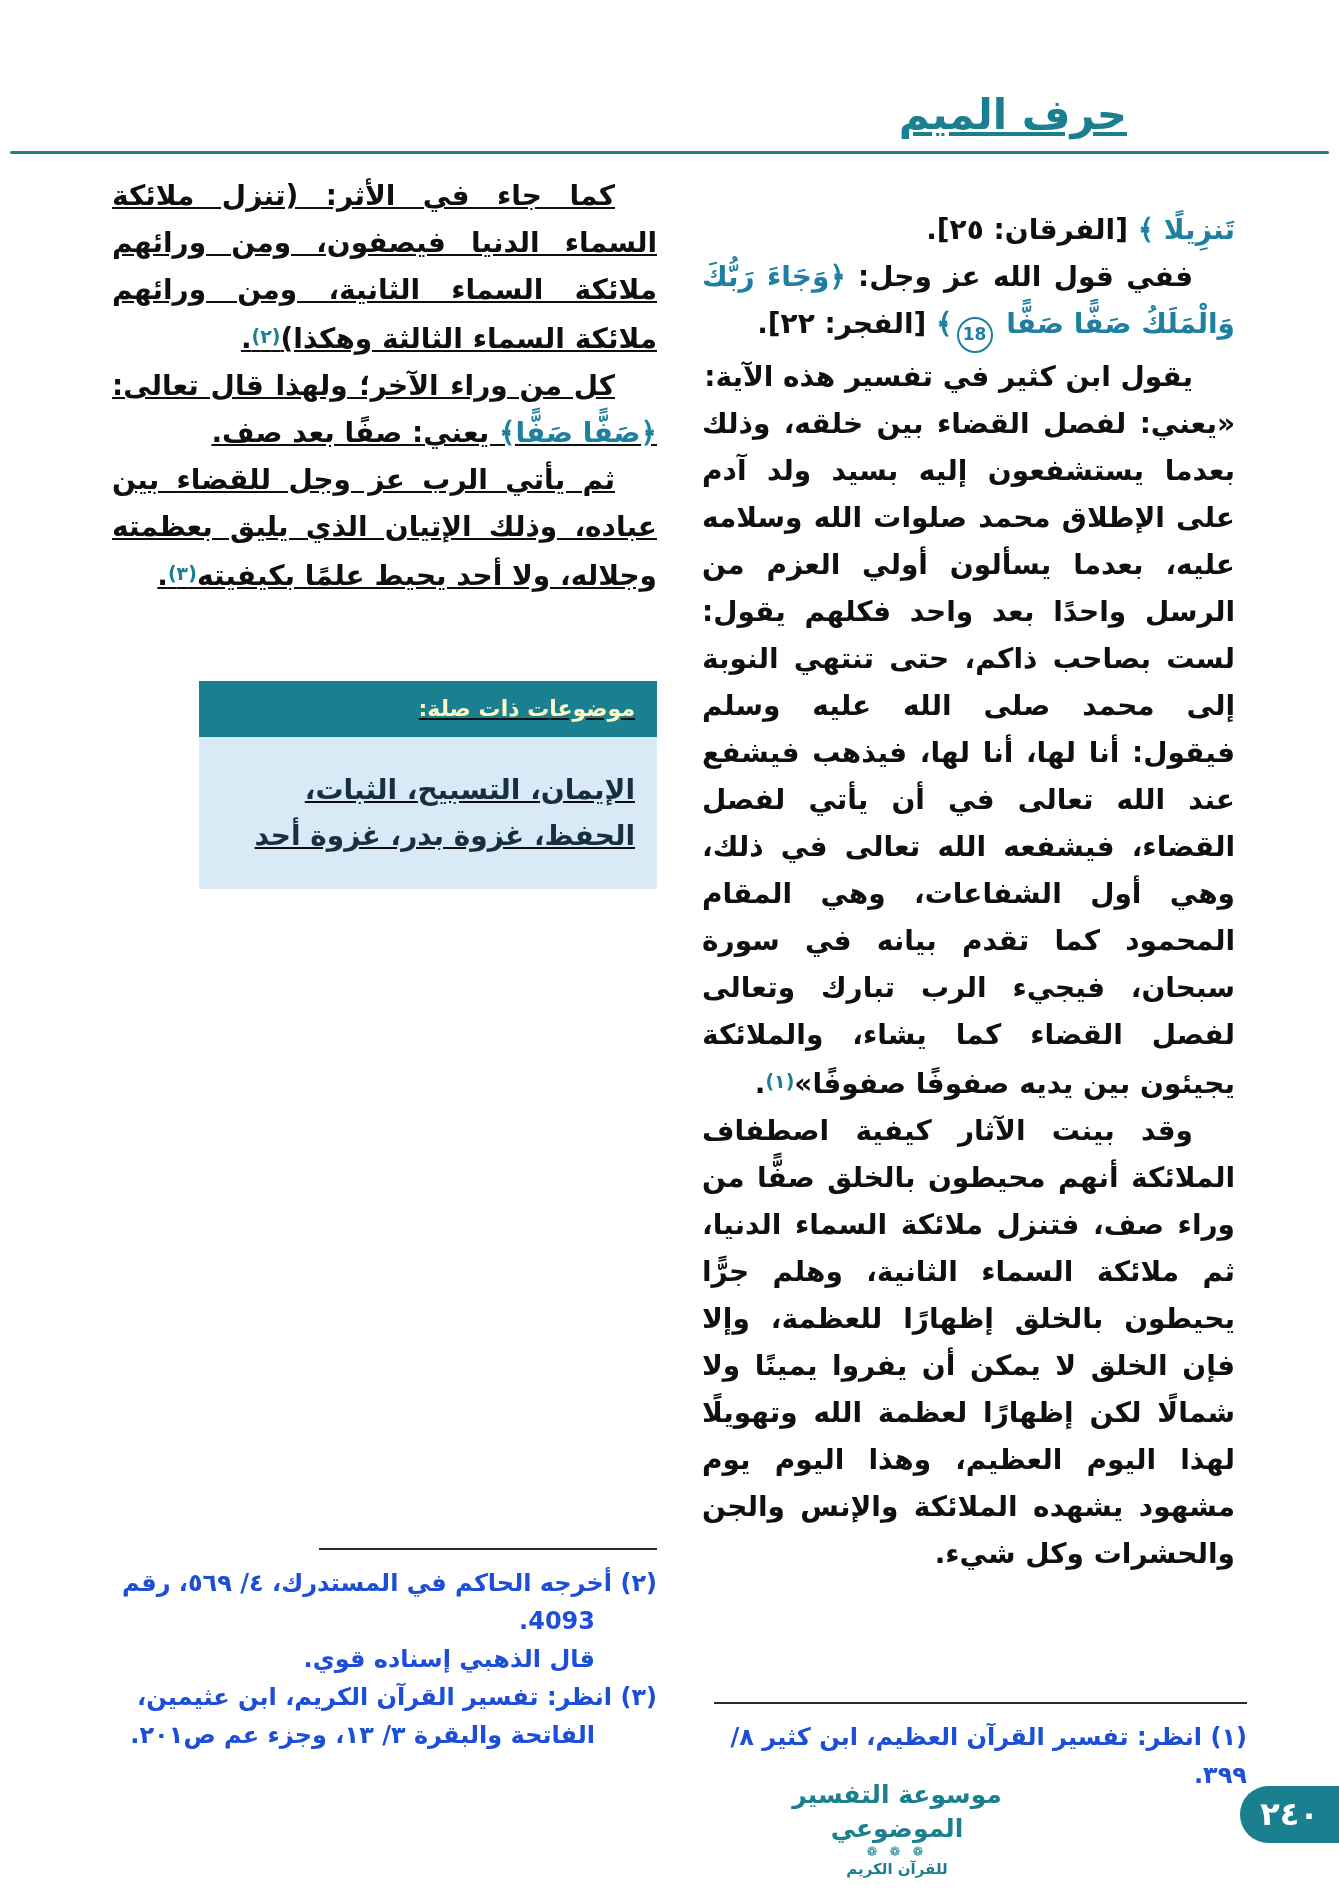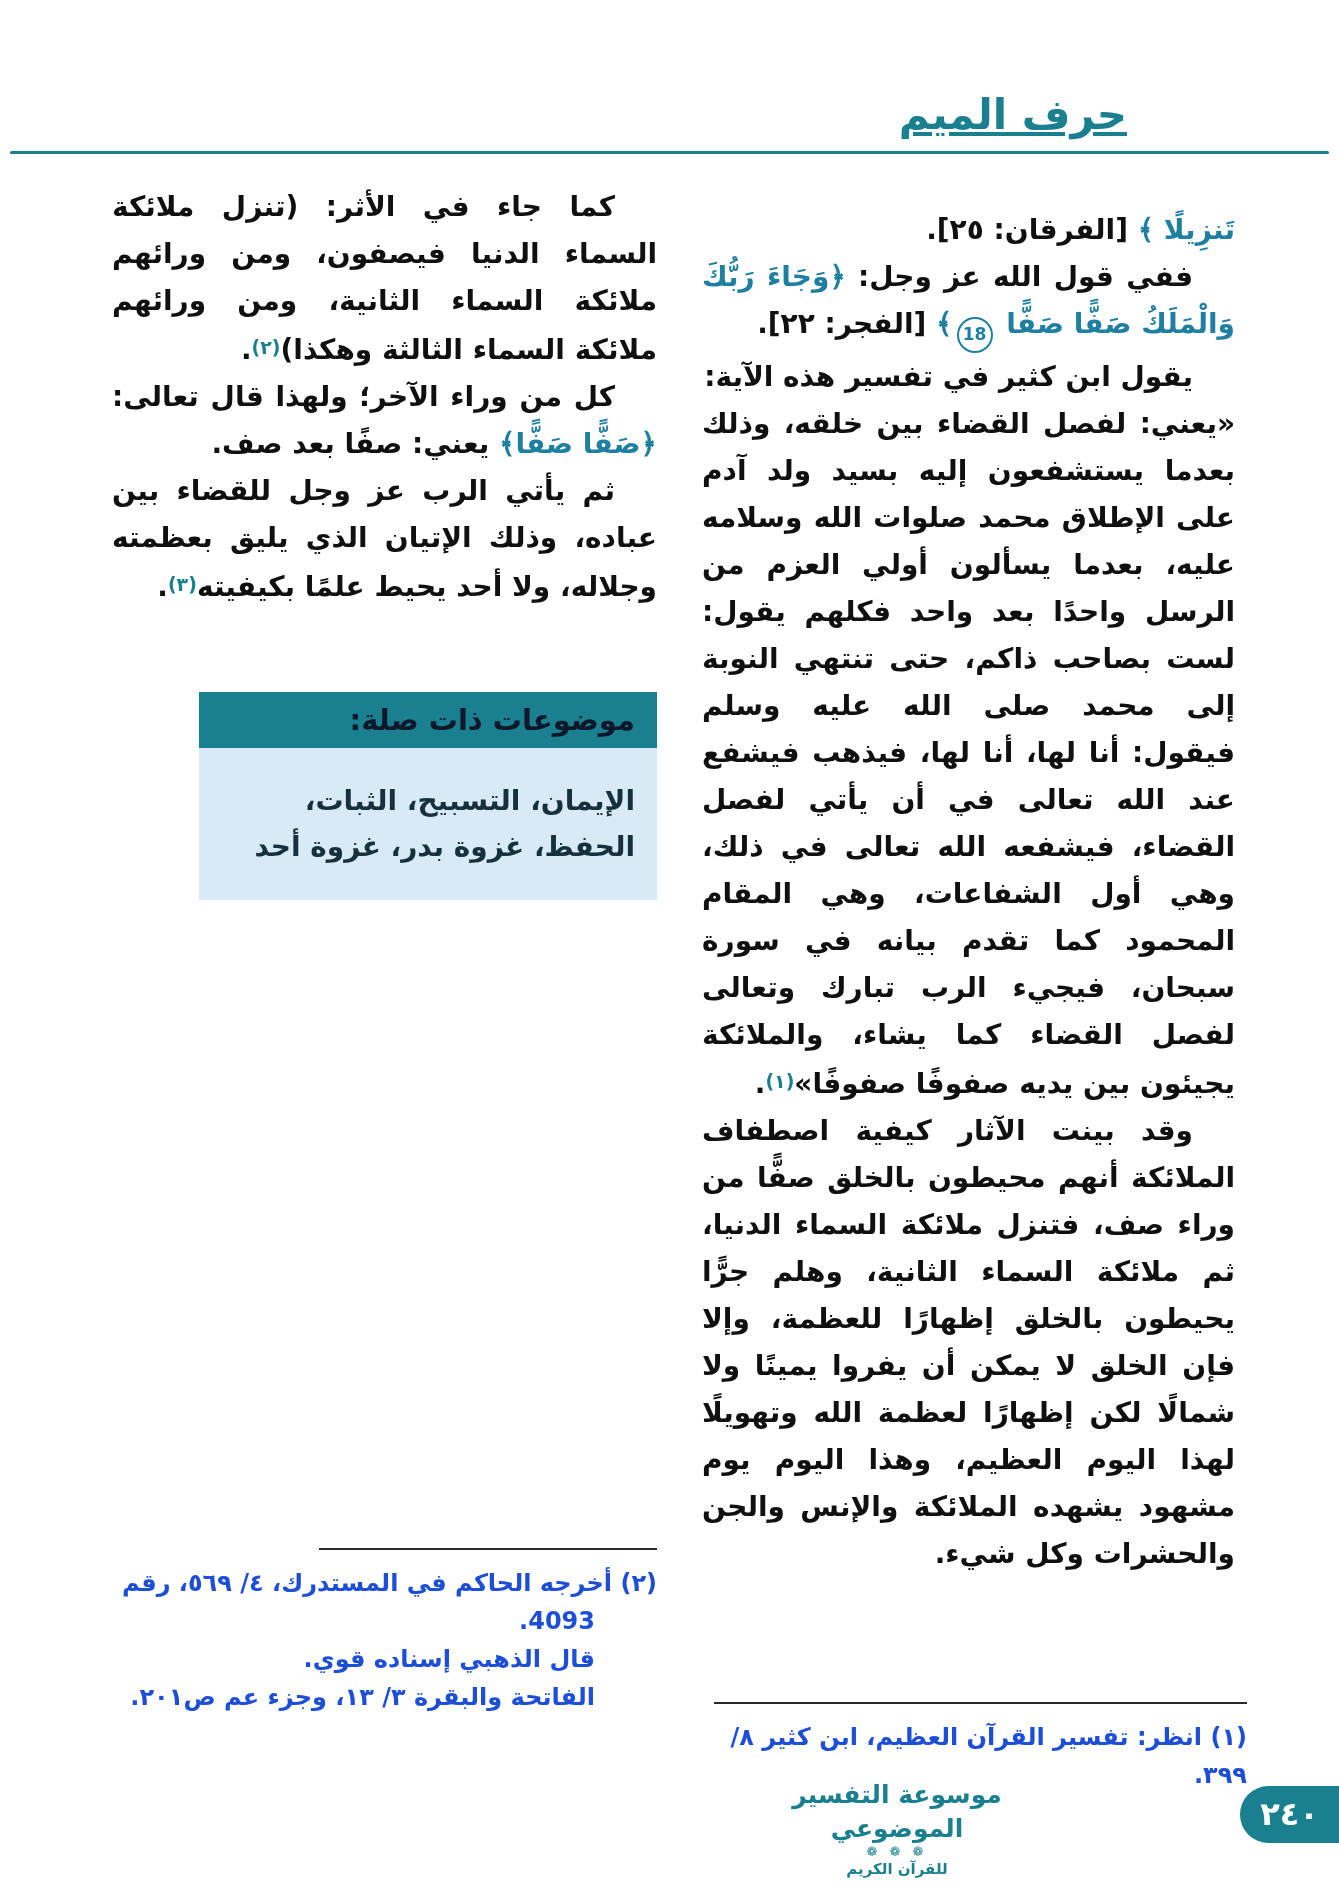--- a/index.html
+++ b/index.html
@@ -28,36 +28,36 @@
     position:absolute;top:151px;left:10px;right:10px;height:3px;
     background:var(--accent);border-radius:2px;
   }
   .col{
     position:absolute;
     text-align:justify;
     font-weight:bold;
     font-size:28px;line-height:47px;
   }
   .col-right{top:182px;right:104px;width:533px;margin-top:24px;}
-  .col-left{top:183px;left:112px;width:545px;}
+  .col-left{top:172px;left:112px;width:545px;text-decoration:underline;}
   .body{text-indent:42px;}
   .noindent{text-indent:0;}
   .quran{color:var(--quran);}
   .ref{color:#101010;}
   .fnref{color:var(--accent);font-size:19px;vertical-align:5px;}
   .ayah-num{
     display:inline-block;width:36px;height:36px;line-height:31px;
     border:2px solid var(--quran);border-radius:50%;
     color:var(--quran);font-size:17px;text-align:center;
     vertical-align:-7px;margin:0 4px;text-indent:0;
   }
   .topics{margin-top:82px;}
   .topics-header{
-    width:458px;background:var(--accent);color:#0f172a;
-    font-size:29px;font-weight:bold;line-height:44px;
+    width:458px;background:var(--accent);color:#fef9c3;
+    font-size:22px;font-weight:bold;line-height:44px;
     padding:6px 22px;
   }
   .topics-body{
     width:458px;background:var(--topics-bg);color:#16303d;
     font-size:28px;font-weight:bold;line-height:46px;
     padding:30px 22px;text-align:right;text-indent:0;
   }
   .footnotes{
     position:absolute;font-size:24px;line-height:38px;
     font-weight:bold;color:#1d4ed8;text-align:right;
@@ -118,20 +118,21 @@
       <div class="topics-header">موضوعات ذات صلة:</div>
       <div class="topics-body">الإيمان، التسبيح، الثبات، الحفظ، غزوة بدر، غزوة أحد</div>
     </div>
   </div>
 
   <div class="footnotes fn-left">
     <div class="fn-rule partial"></div>
     <div class="fn-line">(٢) أخرجه الحاكم في المستدرك، ٤/ ٥٦٩، رقم</div>
     <div class="fn-line cont">4093.</div>
     <div class="fn-line cont">قال الذهبي إسناده قوي.</div>
+    <div class="fn-line">(٣) انظر: تفسير القرآن الكريم، ابن عثيمين،</div>
     <div class="fn-line cont">الفاتحة والبقرة ٣/ ١٣، وجزء عم ص٢٠١.</div>
   </div>
 
   <div class="footnotes fn-right">
     <div class="fn-rule"></div>
     <div class="fn-line">(١) انظر: تفسير القرآن العظيم، ابن كثير ٨/ ٣٩٩.</div>
   </div>
 
   <div class="logo">
     <div class="logo-line1">موسوعة التفسير الموضوعي</div>

